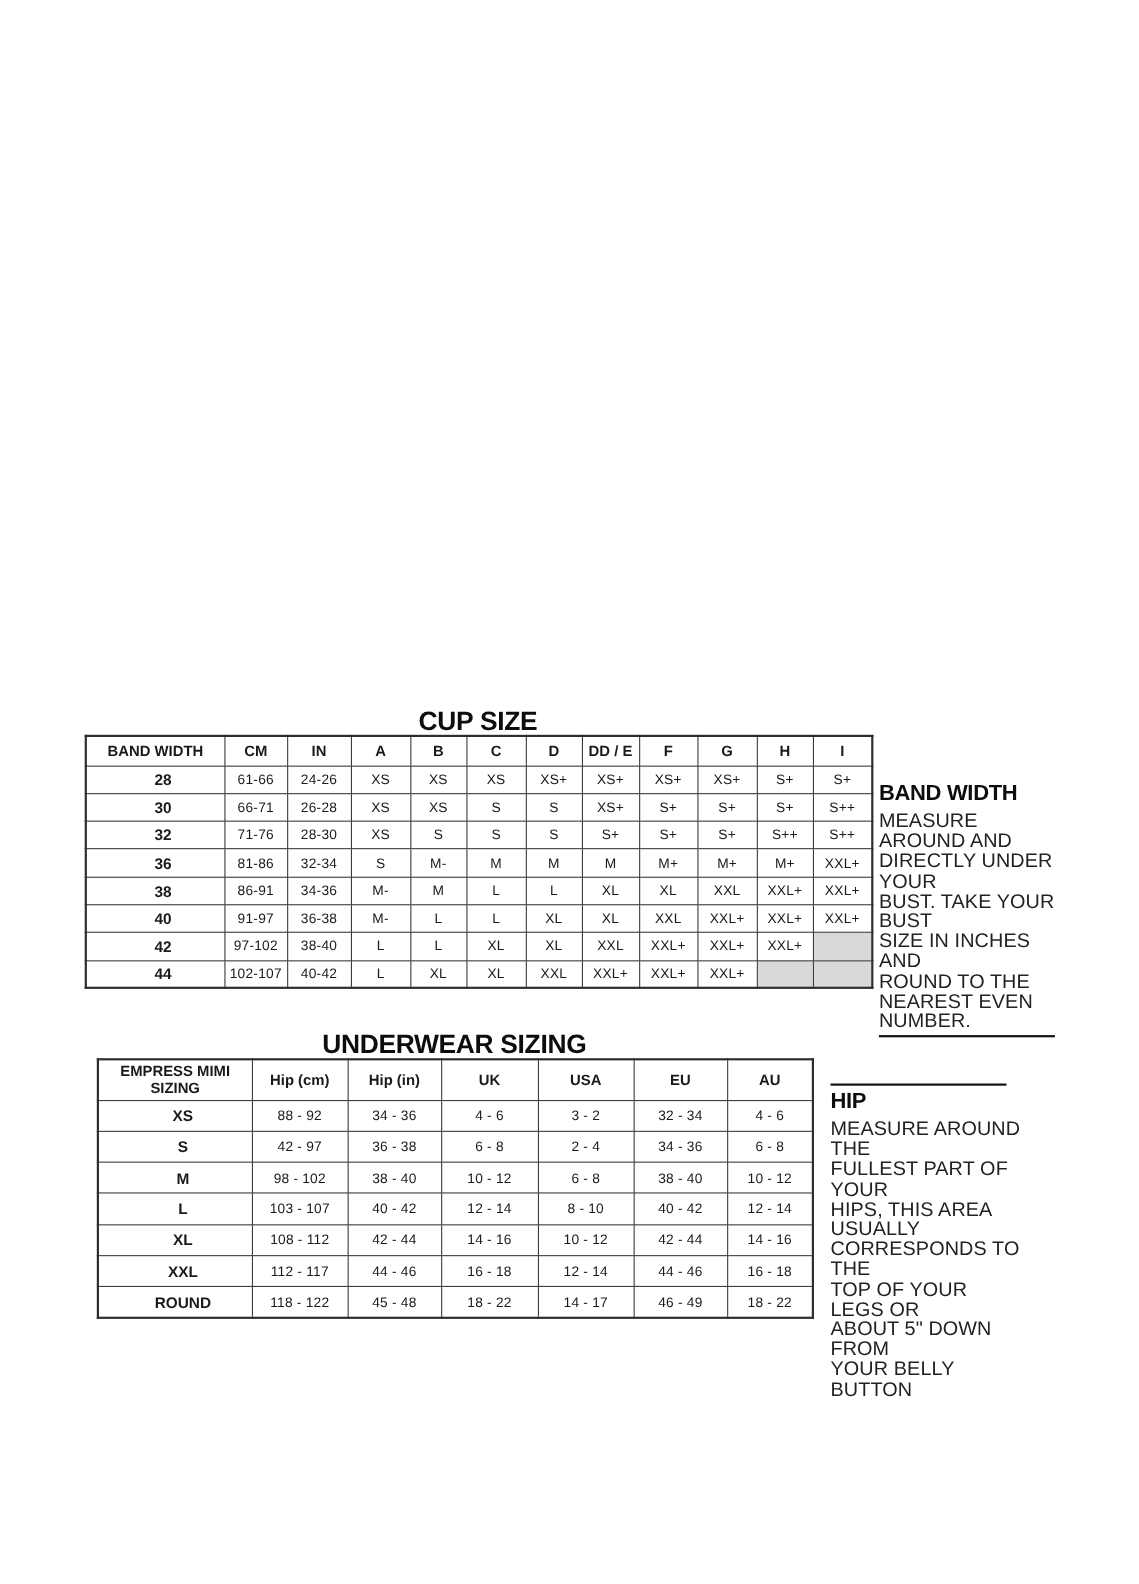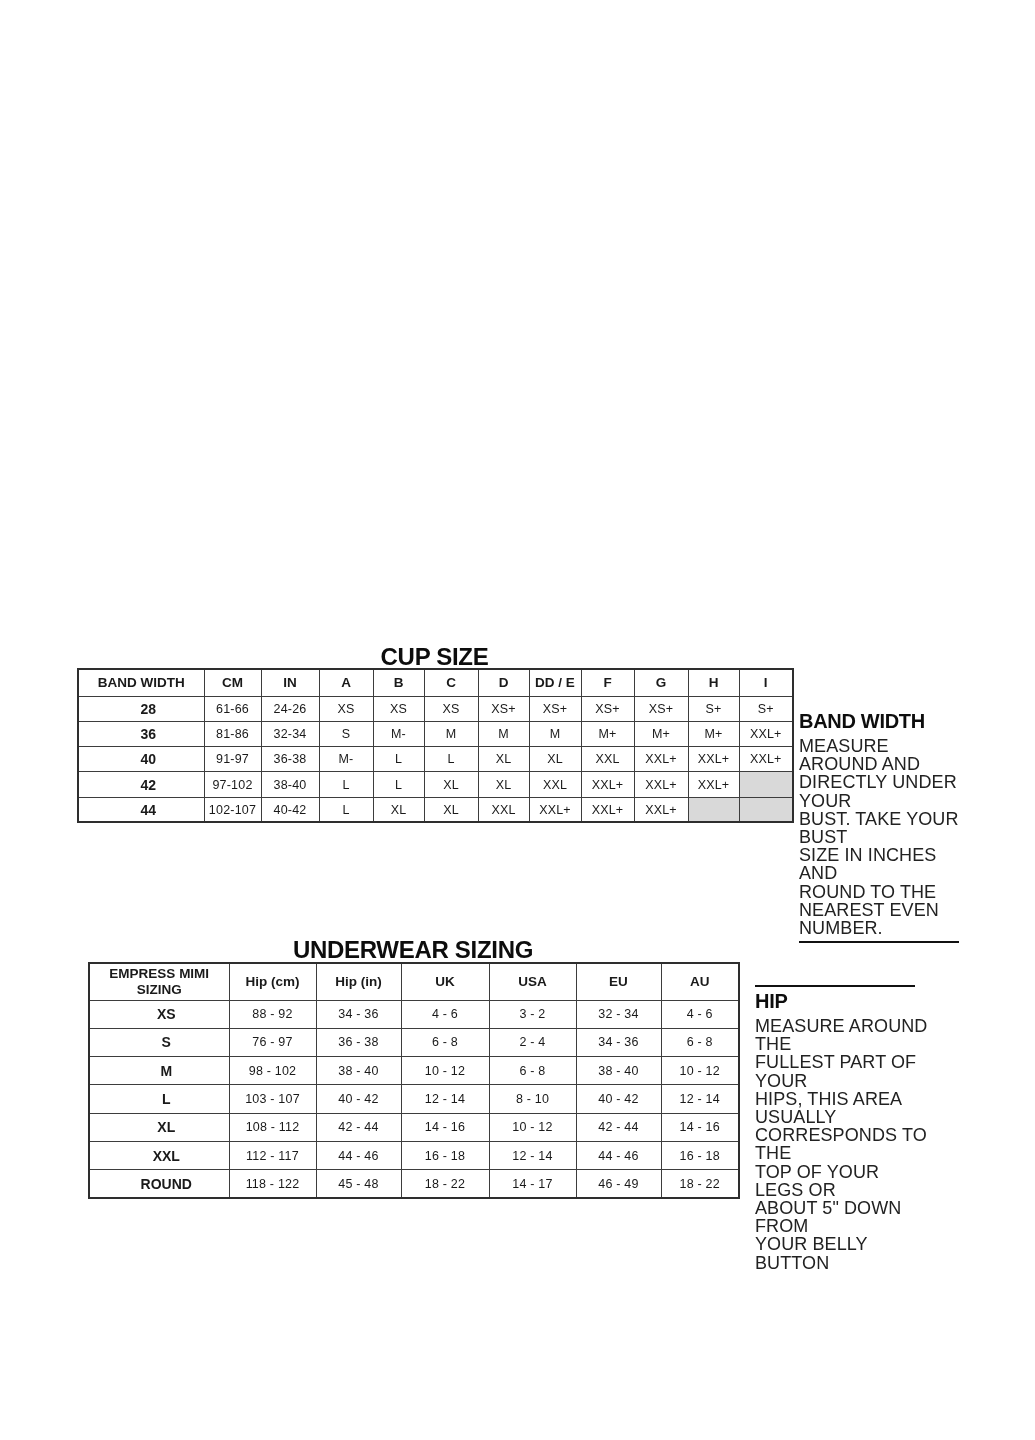--- a/index.html
+++ b/index.html
@@ -102,31 +102,73 @@
             <td>XS</td>
             <td>XS</td>
             <td>XS+</td>
             <td>XS+</td>
             <td>XS+</td>
             <td>XS+</td>
             <td>S+</td>
             <td>S+</td>
           </tr>
           <tr>
+            <th>30</th>
+            <td>66-71</td>
+            <td>26-28</td>
+            <td>XS</td>
+            <td>XS</td>
+            <td>S</td>
+            <td>S</td>
+            <td>XS+</td>
+            <td>S+</td>
+            <td>S+</td>
+            <td>S+</td>
+            <td>S++</td>
+          </tr>
+          <tr>
+            <th>32</th>
+            <td>71-76</td>
+            <td>28-30</td>
+            <td>XS</td>
+            <td>S</td>
+            <td>S</td>
+            <td>S</td>
+            <td>S+</td>
+            <td>S+</td>
+            <td>S+</td>
+            <td>S++</td>
+            <td>S++</td>
+          </tr>
+          <tr>
             <th>36</th>
             <td>81-86</td>
             <td>32-34</td>
             <td>S</td>
             <td>M-</td>
             <td>M</td>
             <td>M</td>
             <td>M</td>
             <td>M+</td>
             <td>M+</td>
             <td>M+</td>
+            <td>XXL+</td>
+          </tr>
+          <tr>
+            <th>38</th>
+            <td>86-91</td>
+            <td>34-36</td>
+            <td>M-</td>
+            <td>M</td>
+            <td>L</td>
+            <td>L</td>
+            <td>XL</td>
+            <td>XL</td>
+            <td>XXL</td>
+            <td>XXL+</td>
             <td>XXL+</td>
           </tr>
           <tr>
             <th>40</th>
             <td>91-97</td>
             <td>36-38</td>
             <td>M-</td>
             <td>L</td>
             <td>L</td>
             <td>XL</td>
@@ -208,21 +250,21 @@
             <th>XS</th>
             <td>88 - 92</td>
             <td>34 - 36</td>
             <td>4 - 6</td>
             <td>3 - 2</td>
             <td>32 - 34</td>
             <td>4 - 6</td>
           </tr>
           <tr>
             <th>S</th>
-            <td>76 - 97</td>
+            <td>42 - 97</td>
             <td>36 - 38</td>
             <td>6 - 8</td>
             <td>2 - 4</td>
             <td>34 - 36</td>
             <td>6 - 8</td>
           </tr>
           <tr>
             <th>M</th>
             <td>98 - 102</td>
             <td>38 - 40</td>

